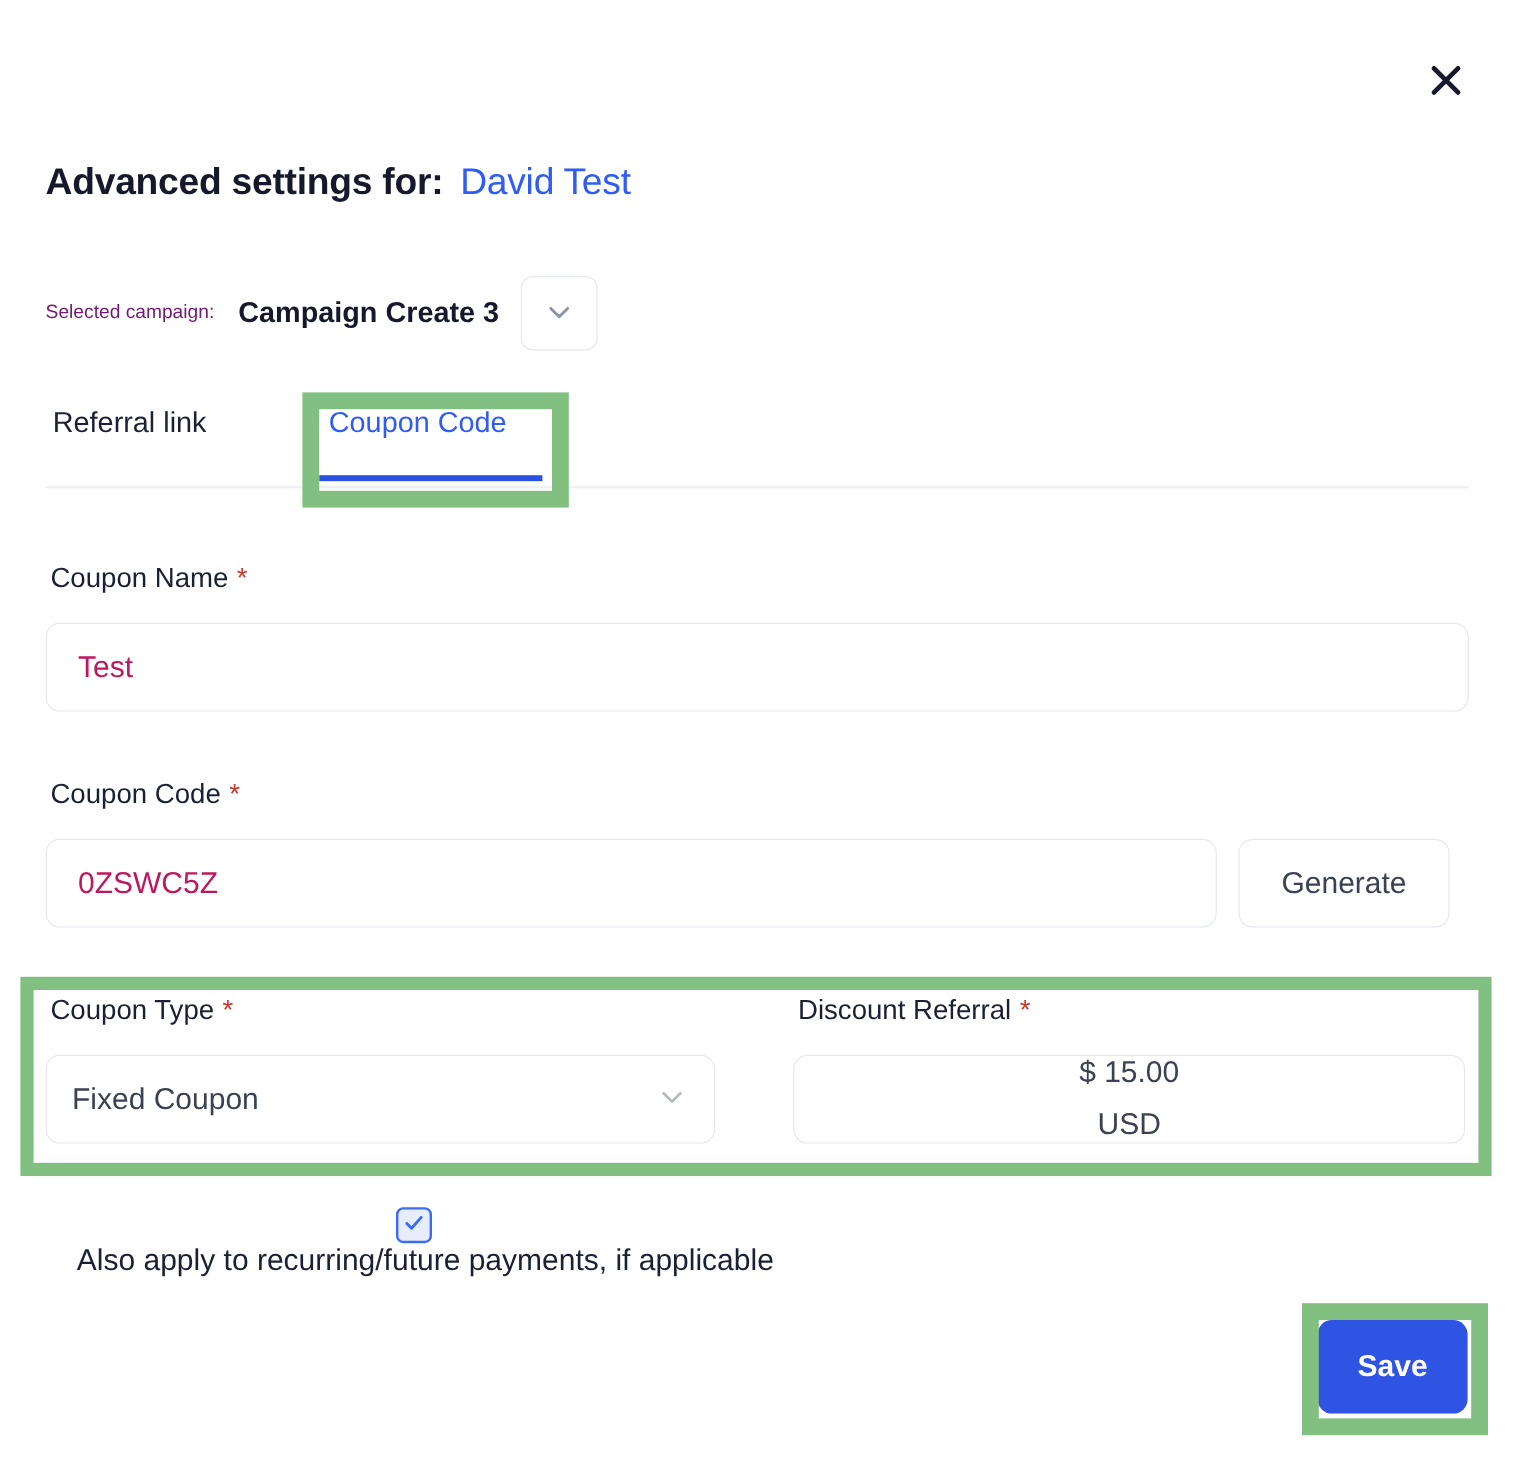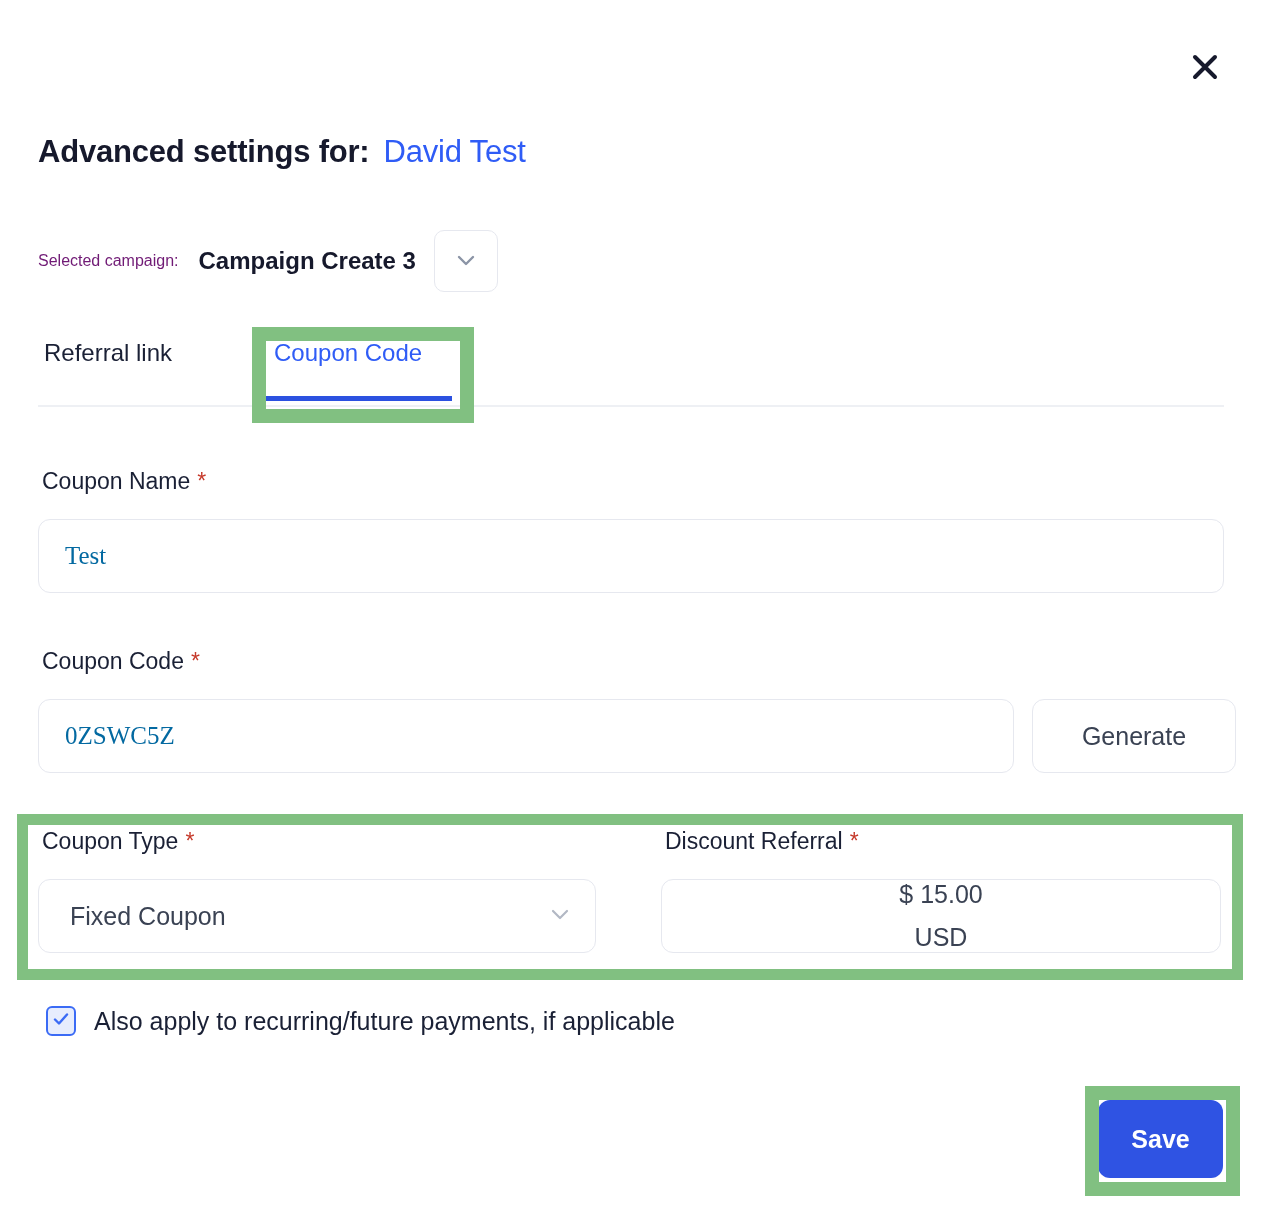--- a/index.html
+++ b/index.html
@@ -145,40 +145,40 @@
     color: #c63a2b;
     font-size: 23px;
     margin-left: 7px;
   }
   .text-input {
     box-sizing: border-box;
     border: 1px solid #e6e8ef;
     border-radius: 12px;
     background: #ffffff;
     font-size: 25px;
-    color: #0369a1;
-    font-family: Liberation Serif, serif;
+    color: #be185d;
+    font-family: Liberation Sans, sans-serif;
     padding: 0 26px;
     outline: none;
   }
 
   .fld-name-label { position: absolute; left: 42px; top: 468px; }
   .fld-name-input {
     position: absolute; left: 38px; top: 519px;
     width: 1186px; height: 74px;
   }
 
   .fld-code-label { position: absolute; left: 42px; top: 648px; }
   .fld-code-input {
     position: absolute; left: 38px; top: 699px;
     width: 976px; height: 74px;
   }
   .generate-btn {
     position: absolute; left: 1032px; top: 699px;
-    width: 204px; height: 74px;
+    width: 176px; height: 74px;
     border: 1px solid #e6e8ef;
     border-radius: 12px;
     background: #ffffff;
     font-size: 25px;
     color: #3a4253;
     font-family: inherit;
     cursor: pointer;
   }
 
   
@@ -186,21 +186,21 @@
   .select-box {
     position: absolute; left: 38px; top: 879px;
     width: 558px; height: 74px;
     box-sizing: border-box;
     border: 1px solid #e6e8ef;
     border-radius: 12px;
     background: #ffffff;
     display: flex;
     align-items: center;
     justify-content: space-between;
-    padding: 0 22px 0 31px;
+    padding: 0 22px 0 21px;
     cursor: pointer;
   }
   .select-value { font-size: 25px; color: #3a4253; }
 
   .fld-discount-label { position: absolute; left: 665px; top: 828px; }
   .amount-box {
     position: absolute; left: 661px; top: 879px;
     width: 560px; height: 74px;
     box-sizing: border-box;
     border: 1px solid #e6e8ef;
@@ -217,20 +217,21 @@
   .amount-currency { font-size: 25px; color: #3a4253; }
 
   
   .check-row {
     position: absolute;
     left: 46px;
     top: 1006px;
     display: flex;
     align-items: center;
     cursor: pointer;
+    flex-direction: column;
   }
   .checkbox {
     width: 30px; height: 30px;
     box-sizing: border-box;
     border: 2px solid #3b6bf5;
     border-radius: 6px;
     background: #e7edfd;
     display: flex;
     align-items: center;
     justify-content: center;

